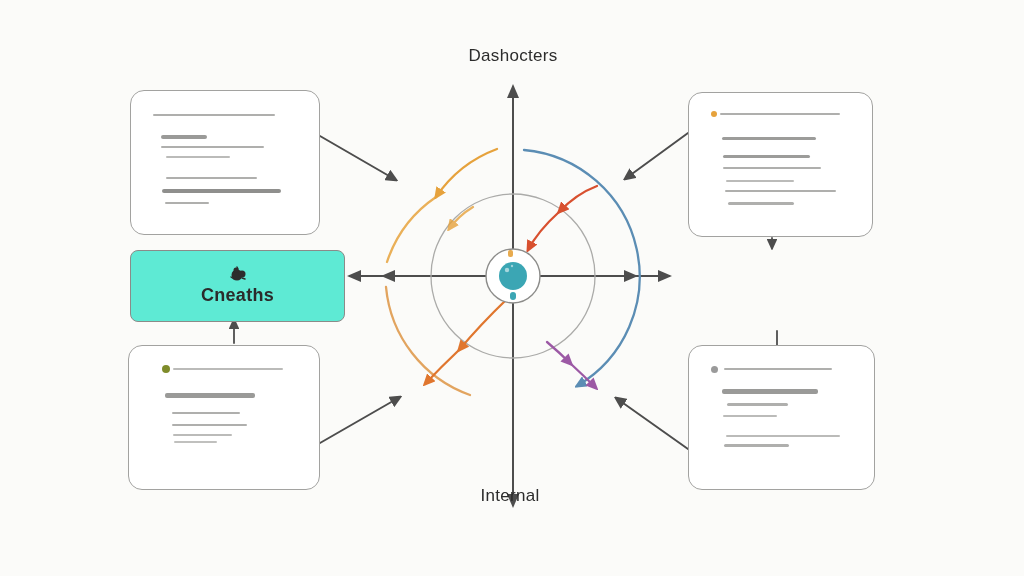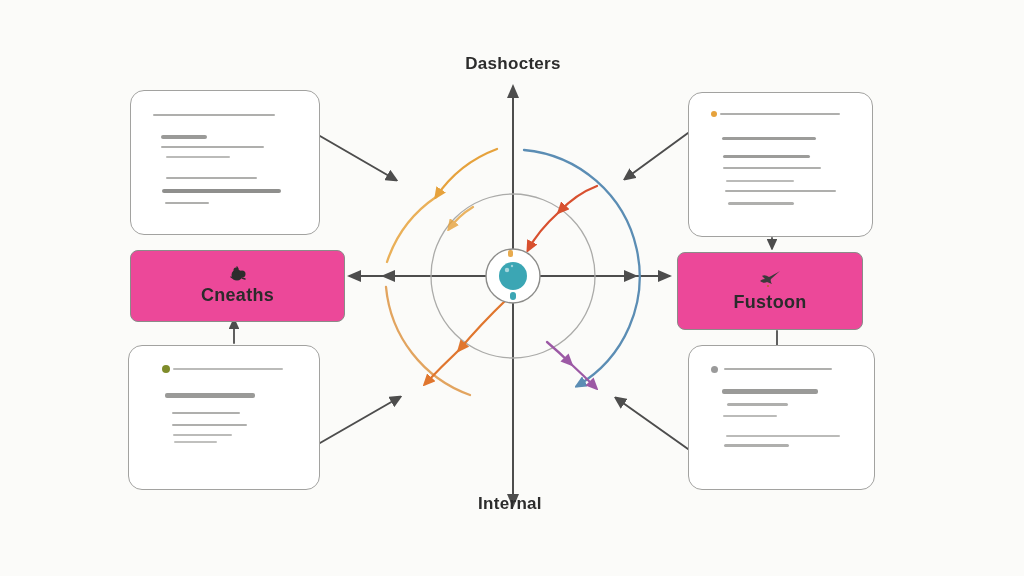--- a/index.html
+++ b/index.html
@@ -5,25 +5,25 @@
   :root{
     --c-hub:#3BA6B4; --c-gold:#E6A23C; --c-orange:#E0762E; --c-red:#D8502F;
     --c-blue:#5B8DB4; --c-purple:#9C59A5; --c-arrow:#4D4D4D;
     --c-green-bullet:#7F8C2B; --c-orange-bullet:#E6A23C; --c-gray-bullet:#9A9A9A;
   }
   html,body{margin:0;padding:0;}
   body{width:1024px;height:576px;overflow:hidden;background:#fbfbf9;
        font-family:"Liberation Sans", sans-serif;}
   .stage{position:relative;width:1024px;height:576px;}
   svg.wires{position:absolute;left:0;top:0;z-index:1;}
-  .axis-label{position:absolute;z-index:3;color:#2c2c2c;font-size:17px;font-weight:700;
-       letter-spacing:.3px;transform:translateX(-50%);white-space:nowrap;margin-top:8px;}
+  .axis-label{position:absolute;z-index:3;color:#2c2c2c;font-size:17px;font-weight:400;
+       letter-spacing:.3px;transform:translateX(-50%);white-space:nowrap;}
   .note-box{position:absolute;z-index:2;background:#ffffff;border:1.6px solid #a2a2a0;
        border-radius:14px;box-sizing:border-box;}
-  .node-box{position:absolute;z-index:2;background:#ec4899;border:1.6px solid #8b8b89;
+  .node-box{position:absolute;z-index:2;background:#5eead4;border:1.6px solid #8b8b89;
        border-radius:8px;box-sizing:border-box;display:flex;flex-direction:column;
        align-items:center;justify-content:center;gap:3px;}
   .node-label{color:#2b2b2b;font-size:18px;font-weight:600;letter-spacing:.3px;}
   .skl{display:block;position:absolute;border-radius:2px;background:#afafad;}
   .bullet{display:block;position:absolute;border-radius:50%;}
   .node-icon{line-height:0;}
 </style>
 </head>
 <body>
 
@@ -133,29 +133,20 @@
       <svg width="20" height="16" viewBox="0 0 20 16">
         <circle cx="9" cy="9" r="5.5" fill="#2d2d2d"></circle>
         <circle cx="14" cy="8" r="3.5" fill="#2d2d2d"></circle>
         <circle cx="8" cy="4" r="2.5" fill="#2d2d2d"></circle>
         <path d="M3,11 L6,13 M14,12 L17,13 M9,1 L10,3" stroke="#2d2d2d" stroke-width="1.4" stroke-linecap="round"></path>
       </svg>
     </span>
     <span class="node-label">Cneaths</span>
   </div>
 
-  <div class="node-box" style="left:677px;top:252px;width:186px;height:78px;">
-    <span class="node-icon">
-      <svg width="24" height="20" viewBox="0 0 24 20">
-        <path d="M2,12 Q6,15 9,13 L14,15 Q12,12 13,10 L22,2 Q15,6 11,8 Q7,5 4,7 Q6,9 7,10 Q4,10 2,12 Z" fill="#3a3a3a"></path>
-        <rect x="9" y="16" width="2" height="2" rx="1" fill="#b0642a"></rect>
-      </svg>
-    </span>
-    <span class="node-label">Fustoon</span>
-  </div>
 
   <div class="note-box" style="left:128px;top:345px;width:192px;height:145px;">
     <span class="bullet" style="left:33px;top:19px;width:8px;height:8px;background:var(--c-green-bullet);"></span>
     <i class="skl" style="left:44px;top:22px;width:110px;height:1.6px;background:#bbbbb9;"></i>
     <i class="skl" style="left:36px;top:47px;width:90px;height:4.5px;background:#9a9a98;"></i>
     <i class="skl" style="left:43px;top:66px;width:68px;height:2px;"></i>
     <i class="skl" style="left:43px;top:78px;width:75px;height:2px;"></i>
     <i class="skl" style="left:44px;top:88px;width:59px;height:2px;background:#bbbbb9;"></i>
     <i class="skl" style="left:45px;top:95px;width:43px;height:1.6px;background:#c0c0be;"></i>
   </div>

